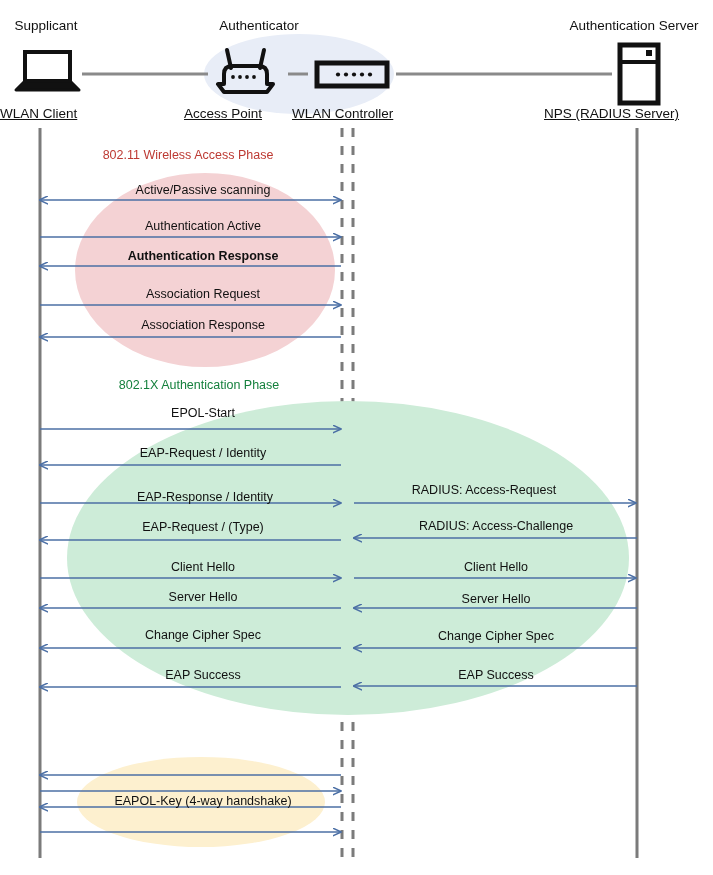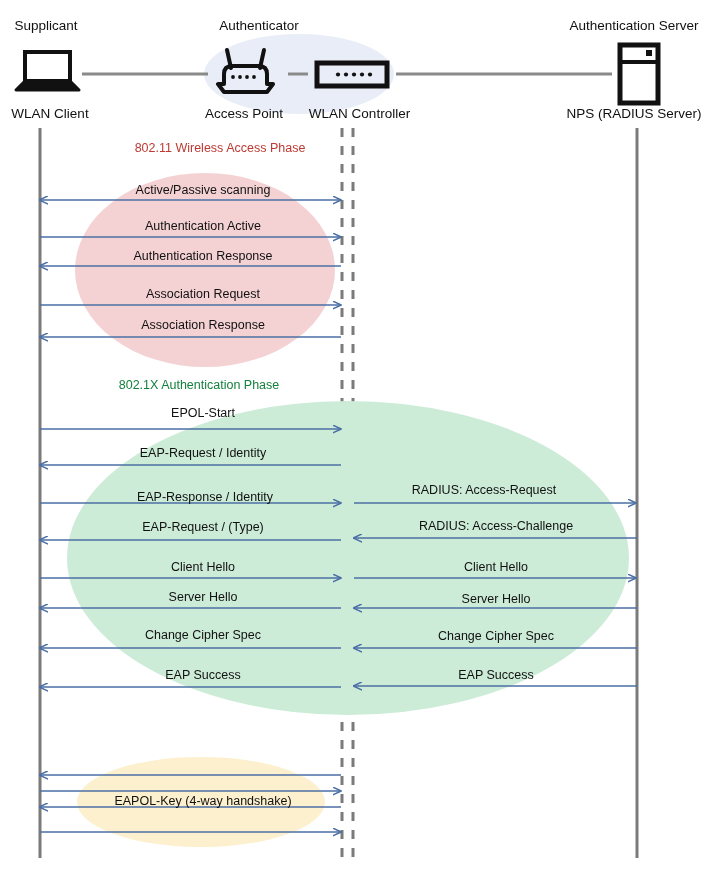--- a/index.html
+++ b/index.html
@@ -7,21 +7,21 @@
     font-family:"Liberation Sans", sans-serif;
     width:713px;height:875px;position:relative;overflow:hidden;
     color:#111;
   }
   #canvas{position:absolute;left:0;top:0;width:713px;height:634px;}
   .abs{position:absolute;}
   .actor-title{
     font-size:13.5px;color:#111;text-align:center;white-space:nowrap;
   }
   .actor-sub{
-    font-size:13.5px;color:#111;text-align:center;white-space:nowrap;
+    font-size:13.5px;color:#111;white-space:nowrap;text-decoration:underline;
   }
   .msg-label{
     position:absolute;font-size:12.5px;color:#111;white-space:nowrap;
     text-align:center;transform:translateX(-50%);
   }
   .phase-label{
     position:absolute;font-size:12.5px;white-space:nowrap;text-align:center;
     transform:translateX(-50%);line-height:18px;font-weight:400;
   }
   .svg-layer{position:absolute;left:0;top:0;}
@@ -120,28 +120,28 @@
   <div class="abs actor-sub" style="left:0px;top:106px;width:100px;">WLAN Client</div>
 
   <div class="abs actor-title" style="left:194px;top:18px;width:130px;">Authenticator</div>
   <div class="abs actor-sub" style="left:184px;top:106px;width:120px;">Access Point</div>
 
   <div class="abs actor-sub" style="left:292px;top:106px;width:135px;">WLAN Controller</div>
 
   <div class="abs actor-title" style="left:546px;top:18px;width:176px;">Authentication Server</div>
   <div class="abs actor-sub" style="left:544px;top:106px;width:180px;">NPS (RADIUS Server)</div>
 
-  <div class="phase-label" style="left:188px;top:139px;color:#bd3a33;margin-left:32px;">802.11 Wireless Access Phase</div>
+  <div class="phase-label" style="left:188px;top:146px;color:#bd3a33;">802.11 Wireless Access Phase</div>
 
   <div class="phase-label" style="left:199px;top:376px;color:#15803d;">802.1X Authentication Phase</div>
 
 
   <div class="msg-label" style="left:203px;top:183px;text-align:center;">Active/Passive scanning</div>
   <div class="msg-label" style="left:203px;top:219px;">Authentication Active</div>
-  <div class="msg-label" style="left:203px;top:249px;">Authentication Response</div>
+  <div class="msg-label" style="left:203px;top:249px;font-weight:bold;">Authentication Response</div>
   <div class="msg-label" style="left:203px;top:287px;">Association Request</div>
   <div class="msg-label" style="left:203px;top:318px;">Association Response</div>
 
   <div class="msg-label" style="left:203px;top:406px;">EPOL-Start</div>
   <div class="msg-label" style="left:203px;top:446px;">EAP-Request / Identity</div>
   <div class="msg-label" style="left:205px;top:483px;margin-top:7px;">EAP-Response / Identity</div>
   <div class="msg-label" style="left:484px;top:483px;">RADIUS: Access-Request</div>
   <div class="msg-label" style="left:203px;top:520px;">EAP-Request / (Type)</div>
   <div class="msg-label" style="left:496px;top:519px;">RADIUS: Access-Challenge</div>
   <div class="msg-label" style="left:203px;top:560px;">Client Hello</div>

